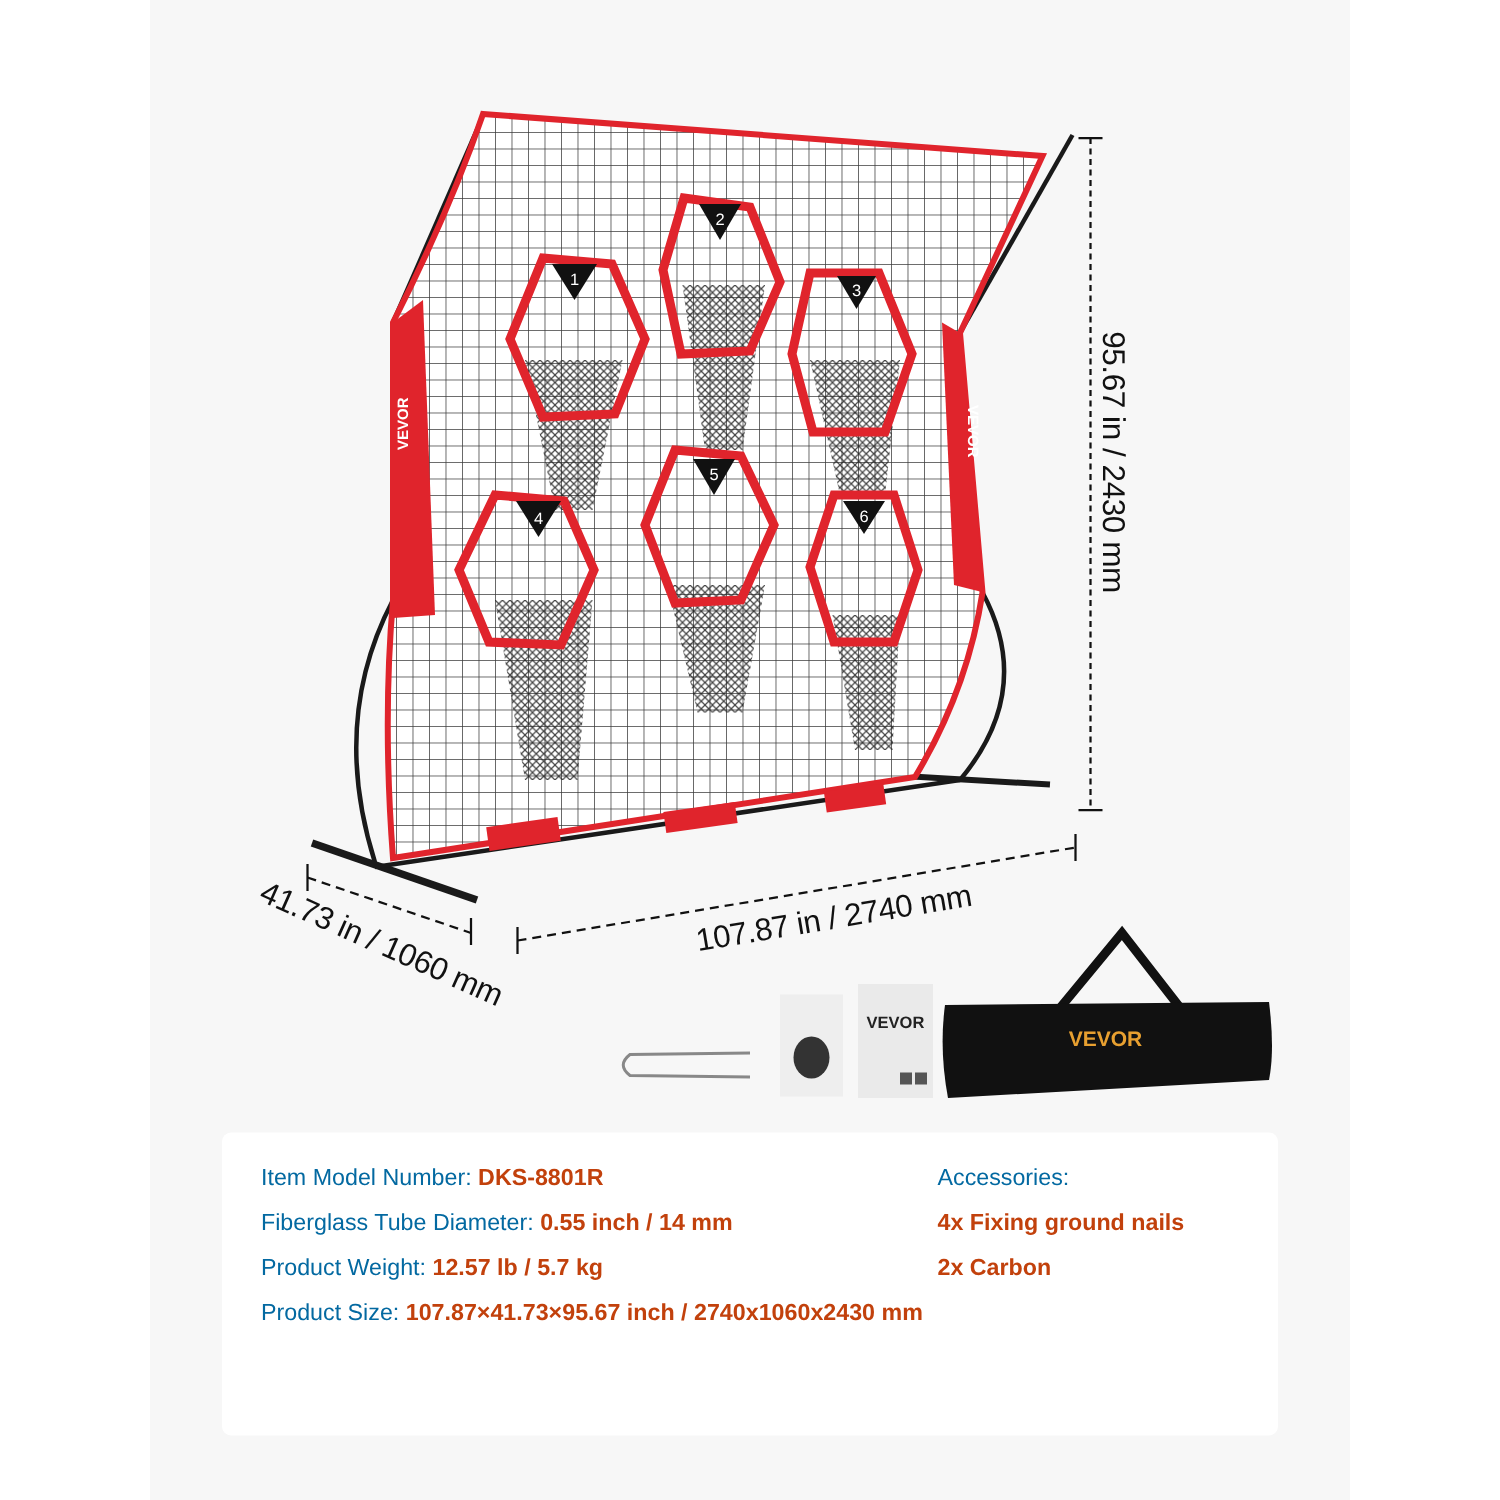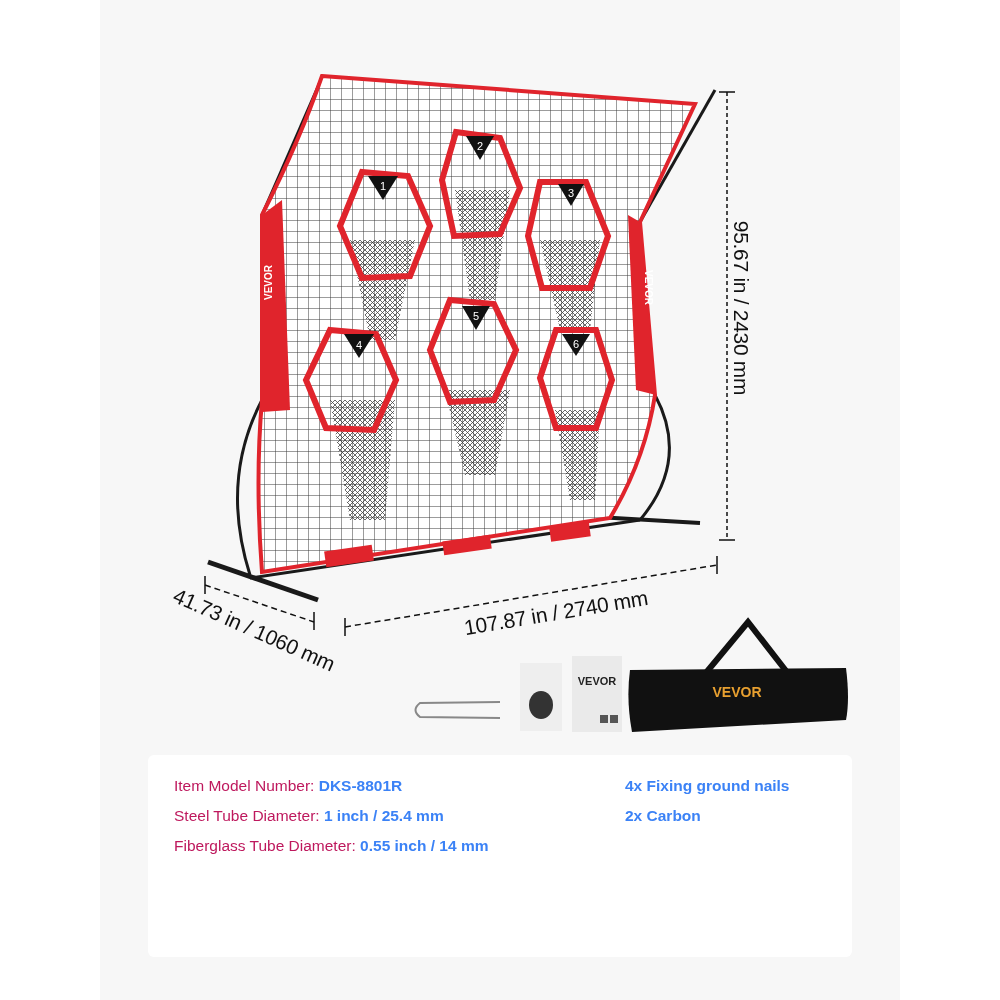--- a/index.html
+++ b/index.html
@@ -8,22 +8,22 @@
   .panel { position:absolute; left:100px; top:0; width:800px; height:1000px; background:#f7f7f7; }
   .scene { position:absolute; left:0; top:0; width:1000px; height:760px; }
   .dim-label { position:absolute; font-size:21px; color:#111; white-space:nowrap; letter-spacing:-0.3px; }
   .dim-height { left:741px; top:308px; transform:translate(-50%,-50%) rotate(90deg); transform-origin:center; }
   .dim-width { left:556px; top:613px; transform:translate(-50%,-50%) rotate(-9.5deg); }
   .dim-depth { left:254px; top:630px; transform:translate(-50%,-50%) rotate(24deg); }
   .card { position:absolute; left:148px; top:755px; width:704px; height:202px; background:#ffffff; border-radius:6px; }
   .spec-col { position:absolute; left:26px; top:16px; }
   .acc-col { position:absolute; left:477px; top:16px; }
   .row { height:30px; line-height:30px; font-size:15.5px; white-space:nowrap; }
-  .lbl { color:#be185d; }
-  .val { color:#3b82f6; font-weight:bold; }
+  .lbl { color:#0369a1; }
+  .val { color:#c2410c; font-weight:bold; }
 </style>
 </head>
 <body>
 
 <div class="panel"></div>
 
 <svg class="scene" viewBox="0 0 1000 760" width="1000" height="760">
   <defs>
     <pattern id="net" width="11" height="11" patternUnits="userSpaceOnUse">
       <rect width="11" height="11" fill="#ffffff"></rect>
@@ -114,20 +114,22 @@
   <text x="737" y="697" fill="#e8a030" font-size="14" font-weight="bold" text-anchor="middle" font-family="Liberation Sans, sans-serif">VEVOR</text>
 </svg>
 
 <div class="dim-label dim-height">95.67 in / 2430 mm</div>
 <div class="dim-label dim-width">107.87 in / 2740 mm</div>
 <div class="dim-label dim-depth">41.73 in / 1060 mm</div>
 
 <div class="card">
   <div class="spec-col">
     <div class="row"><span class="lbl">Item Model Number:</span> <span class="val">DKS-8801R</span></div>
-    <div class="row"><span class="lbl">Steel Tube Diameter:</span> <span class="val">1 inch / 25.4 mm</span></div>
     <div class="row"><span class="lbl">Fiberglass Tube Diameter:</span> <span class="val">0.55 inch / 14 mm</span></div>
+    <div class="row"><span class="lbl">Product Weight:</span> <span class="val">12.57 lb / 5.7 kg</span></div>
+    <div class="row"><span class="lbl">Product Size:</span> <span class="val">107.87×41.73×95.67 inch / 2740x1060x2430 mm</span></div>
   </div>
   <div class="acc-col">
+    <div class="row lbl">Accessories:</div>
     <div class="row val">4x Fixing ground nails</div>
     <div class="row val">2x Carbon</div>
   </div>
 </div>
 
 </body></html>

